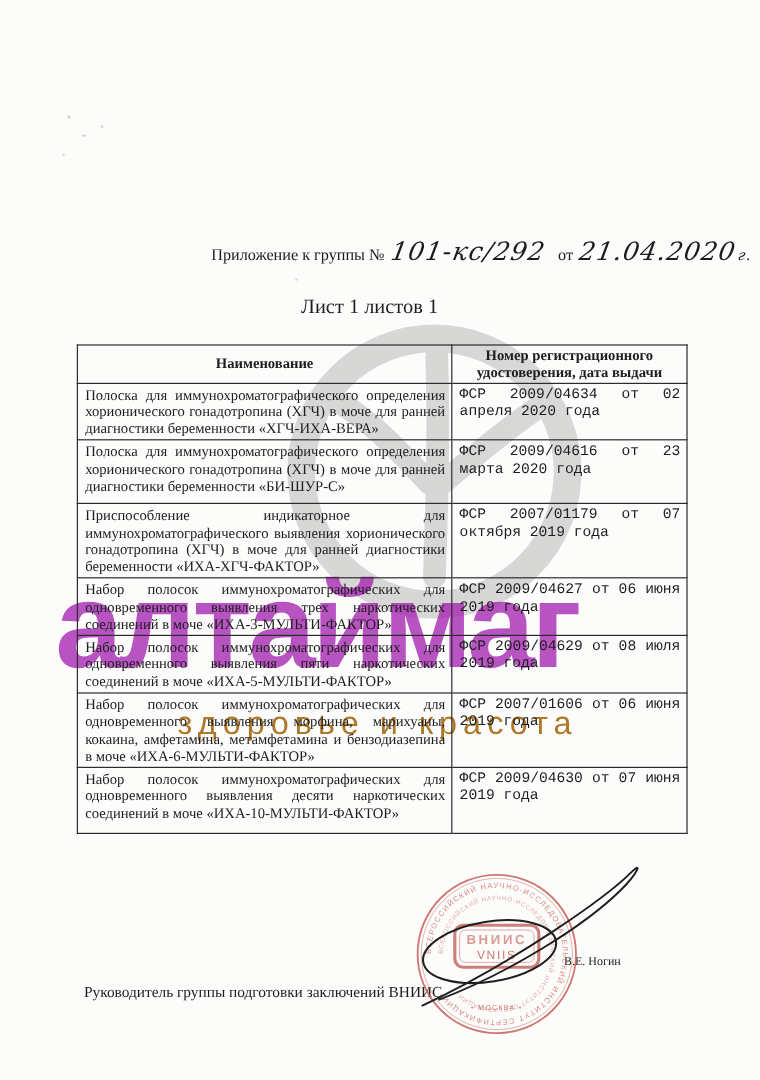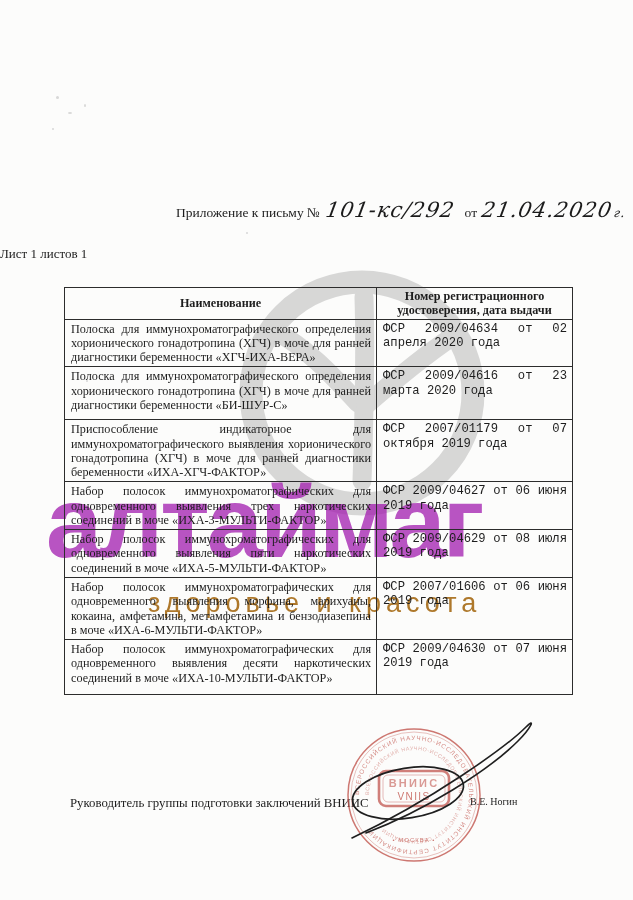--- a/index.html
+++ b/index.html
@@ -40,21 +40,21 @@
     display: inline-block;
     transform: skewX(-10deg);
     letter-spacing: 1px;
     color: #1b1b1b;
   }
   .hand-number { font-size: 21px; margin: 0 10px 0 6px; }
   .hand-date   { font-size: 21px; margin-left: 5px; }
   .hand-year   { font-size: 12px; margin-left: 2px; }
   .sheet-line {
     left: 0; top: 246px; width: 616px; z-index: 2;
-    font-size: 13px;
+    text-align: center; font-size: 17px;
   }
 
   
   .registry-table {
     position: absolute; left: 64px; top: 287px; z-index: 1;
     width: 508px; border-collapse: collapse; table-layout: fixed;
     background: transparent;
   }
   .registry-table th, .registry-table td {
     border: 1.4px solid #2c2c2c;
@@ -68,21 +68,21 @@
   .col-number { width: 196px; }
   .cell-name   { text-align: justify; }
   .cell-number { text-align: justify; font-family: Liberation Mono, monospace; }
   tr.h-row      { height: 31px; }
   tr.r-0 { height: 47px; } tr.r-1 { height: 53px; }
   tr.r-2 { height: 44px; } tr.r-3 { height: 53px; }
   tr.r-4 { height: 44px; } tr.r-5 { height: 44px; }
   tr.r-6 { height: 54px; } tr.r-7 { height: 55px; }
 
   
-  .signer-title { left: 70px;  top: 796px; z-index: 1; font-size: 12.8px; white-space: nowrap; }
+  .signer-title { left: 70px;  top: 820px; z-index: 1; font-size: 12.8px; white-space: nowrap; }
   .signer-name  { left: 470px; top: 796px; z-index: 1; font-size: 10px; white-space: nowrap; }
 
   
   .stamp-svg     { left: 339px; top: 720px; z-index: 3; }
   .signature-svg { left: 0; top: 0; z-index: 4; pointer-events: none; }
 
   
   .speck { position: absolute; border-radius: 50%; background: #b9b9b9; opacity: 0.55; z-index: 0; }
 </style>
 </head>
@@ -101,21 +101,21 @@
 <div class="abs wm-tagline">здоровье и красота</div>
 
 <div class="speck" style="left:56px;top:96px;width:3px;height:3px;"></div>
 <div class="speck" style="left:68px;top:112px;width:4px;height:2px;"></div>
 <div class="speck" style="left:52px;top:128px;width:2px;height:2px;"></div>
 <div class="speck" style="left:84px;top:104px;width:2px;height:3px;"></div>
 <div class="speck" style="left:246px;top:232px;width:2px;height:2px;"></div>
 <div class="speck" style="left:86px;top:380px;width:2px;height:2px;"></div>
 
 <div class="abs appendix-line">
-  <span>Приложение к письму №</span><span class="hand hand-number">101-кс/292</span><span>от</span><span class="hand hand-date">21.04.2020</span><span class="hand hand-year">г.</span>
+  <span>Приложение к группы №</span><span class="hand hand-number">101-кс/292</span><span>от</span><span class="hand hand-date">21.04.2020</span><span class="hand hand-year">г.</span>
 </div>
 
 <div class="abs sheet-line">Лист 1 листов 1</div>
 
 <table class="registry-table">
   <colgroup>
       <col class="col-name">
       <col class="col-number">
     </colgroup>
   <tbody>

